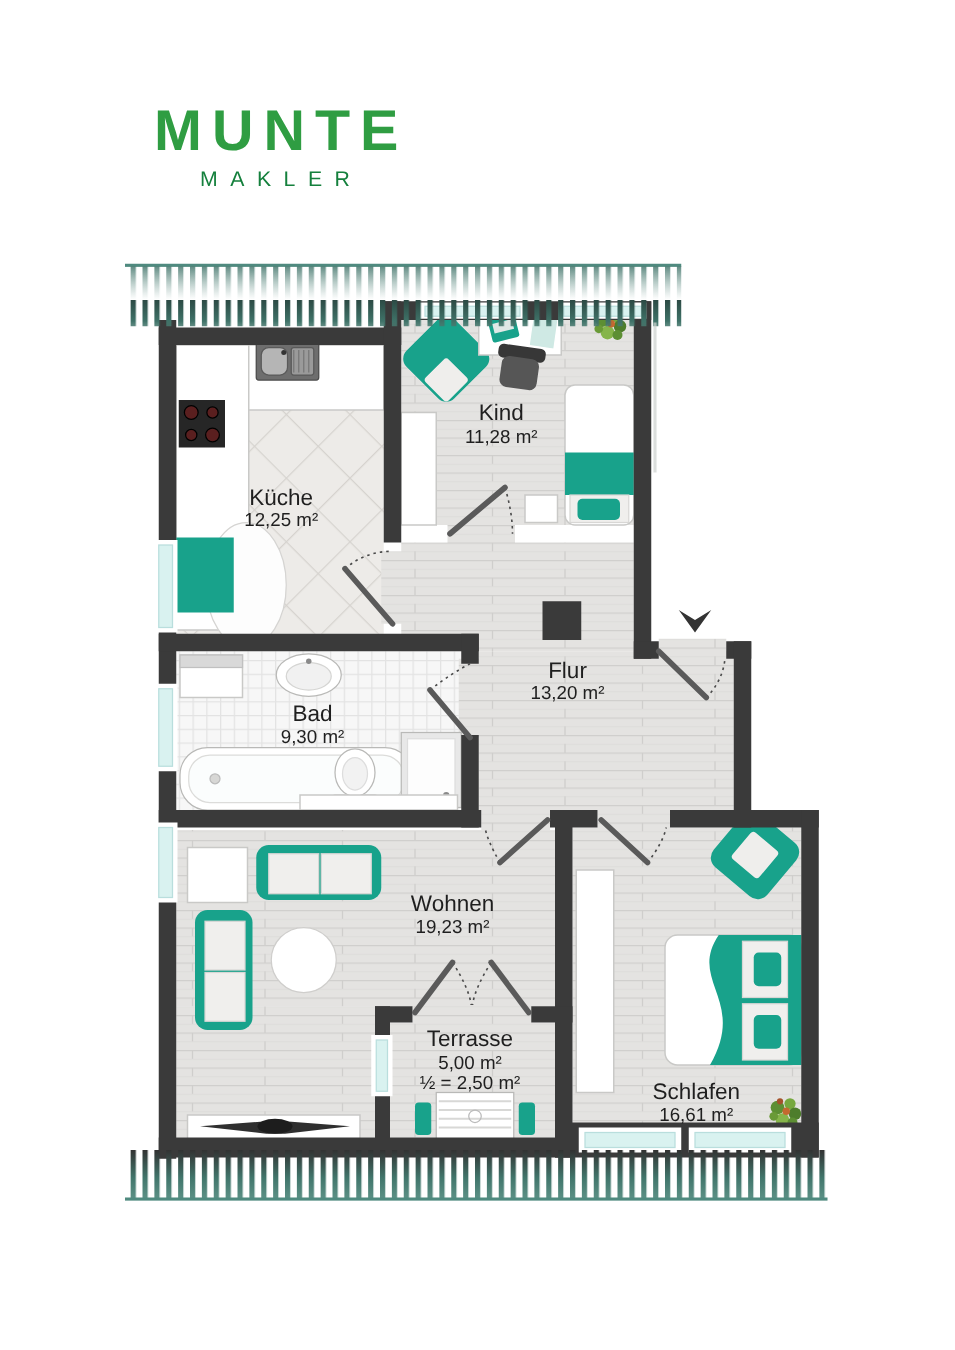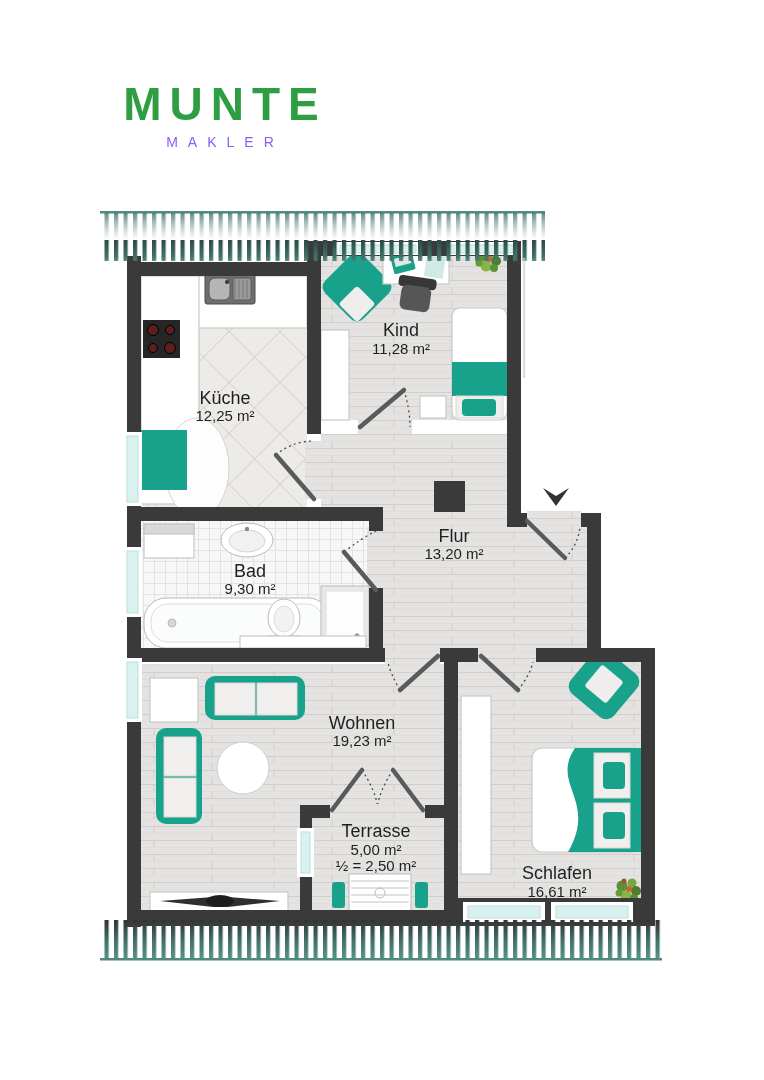--- a/index.html
+++ b/index.html
@@ -2,21 +2,21 @@
 <html><head>
 <meta charset="utf-8">
 <title>Floor Plan</title>
 <style>
   html,body{margin:0;padding:0;background:#ffffff;}
   body{width:764px;height:1080px;position:relative;overflow:hidden;
        font-family:"Liberation Sans", sans-serif;}
   .logo{position:absolute;left:100px;top:80px;width:250px;text-align:center;}
   .logo .brand{font-size:46px;font-weight:bold;letter-spacing:8px;color:#2f9d42;
        line-height:1.05;white-space:nowrap;}
-  .logo .sub{font-size:14px;font-weight:normal;letter-spacing:10px;color:#8b5cf6;
+  .logo .sub{font-size:17px;font-weight:normal;letter-spacing:10px;color:#15803d;
        margin-top:6px;white-space:nowrap;}
   svg{position:absolute;left:95px;top:205px;}
   .wall{fill:#3a3a3a;}
   .winframe{fill:#ffffff;}
   .winglass{fill:#d9f2f0;stroke:#b9dedd;stroke-width:1;}
   .teal{fill:#18a28b;}
   .white-f{fill:#ffffff;stroke:#c9c9c7;stroke-width:1.2;}
   .cushion{fill:#f0efed;stroke:#d8d7d5;stroke-width:1;}
   .rname{font-size:18px;fill:#1f1f1f;text-anchor:middle;}
   .rarea{font-size:15px;fill:#1f1f1f;text-anchor:middle;}

